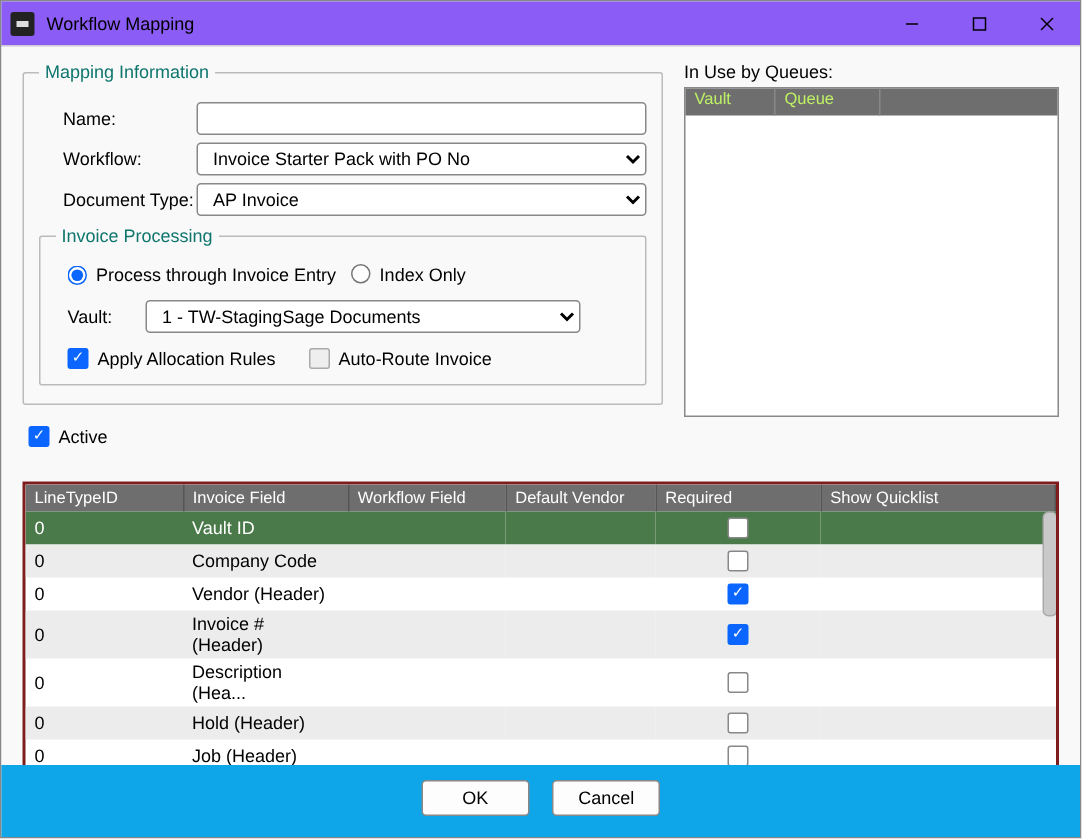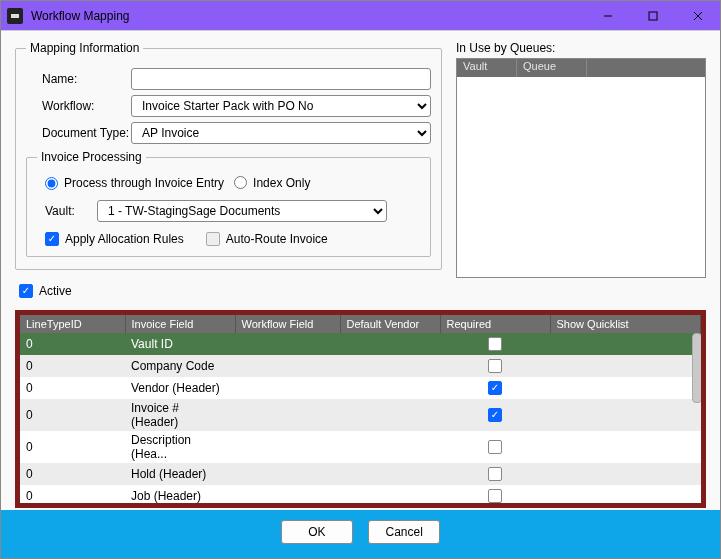--- a/index.html
+++ b/index.html
@@ -30,21 +30,21 @@
   .titlebar .spacer { flex:1; }
   .titlebar .winbtn {
     width:45px; height:30px; display:flex; align-items:center; justify-content:center;
     cursor:pointer;
   }
   .content { flex:1; padding:10px 14px 4px 14px; background:#f9f9f9; overflow:hidden; }
   fieldset {
     border:1px solid #bbb; border-radius:2px; padding:8px 10px 10px 10px; margin:0 0 8px 0;
     background:#f9f9f9;
   }
-  legend { font-size:12px; padding:0 4px; color:#000000; }
+  legend { font-size:12px; padding:0 4px; color:#0f766e; }
   .top-row { display:flex; gap:14px; align-items:stretch; }
   .top-left { flex:1; }
   .top-right { width:250px; display:flex; flex-direction:column; }
   .form-row { display:flex; align-items:center; margin:5px 0; }
   .form-row label.prompt { width:105px; padding-left:16px; }
   .form-row .field { flex:1; }
   input[type=text].txt, select.sel {
     width:100%; height:22px; border:1px solid #888; border-radius:3px;
     background:#fff; font-family:inherit; font-size:12px; padding:0 6px;
   }
@@ -55,24 +55,24 @@
   .check-row { display:flex; align-items:center; gap:6px; padding-left:8px; margin-top:10px;}
   .chk { width:14px; height:14px; border:1px solid #888; border-radius:2px; display:inline-flex; align-items:center; justify-content:center; background:#fff; }
   .chk.checked { background:#0a66ff; border-color:#0a66ff; }
   .chk.checked::after { content:"✓"; color:#fff; font-size:10px; line-height:1; }
   .chk.disabled { background:#eee; border-color:#aaa; }
   .queues-label { font-size:12px; margin-bottom:3px; }
   .queues-box {
     flex:1; border:1px solid #888; background:#fff; display:flex; flex-direction:column;
     min-height:180px;
   }
-  .queues-head { height:18px; background:#6e6e6e; color:#e5e5e5; display:flex; }
+  .queues-head { height:18px; background:#6e6e6e; color:#bef264; display:flex; }
   .queues-head .col { padding:1px 6px; border-right:1px solid #888; font-size:11px;}
-  .active-row { display:flex; align-items:center; gap:6px; margin:6px 0 12px 4px; }
-  .grid-wrap { border:5px solid #7f1d1d; background:#fff; height:198px; overflow:hidden; position:relative;}
+  .active-row { display:flex; align-items:center; gap:6px; margin:6px 0 23px 4px; }
+  .grid-wrap { border:2px solid #7f1d1d; background:#fff; height:198px; overflow:hidden; position:relative;}
   table.grid { width:100%; border-collapse:collapse; font-size:12px; }
   table.grid th {
     background:#6e6e6e; color:#fff; text-align:left; font-weight:normal;
     height:18px; padding:0 6px; border-right:1px solid #555; font-size:11px;
   }
   table.grid td { padding:2px 6px; height:22px; }
   table.grid tr.sel td { background:#4a7a4a; color:#fff; }
   table.grid tr.alt td { background:#ececec; }
   .cell-chk { display:flex; justify-content:center; }
   .scroll-thumb {

